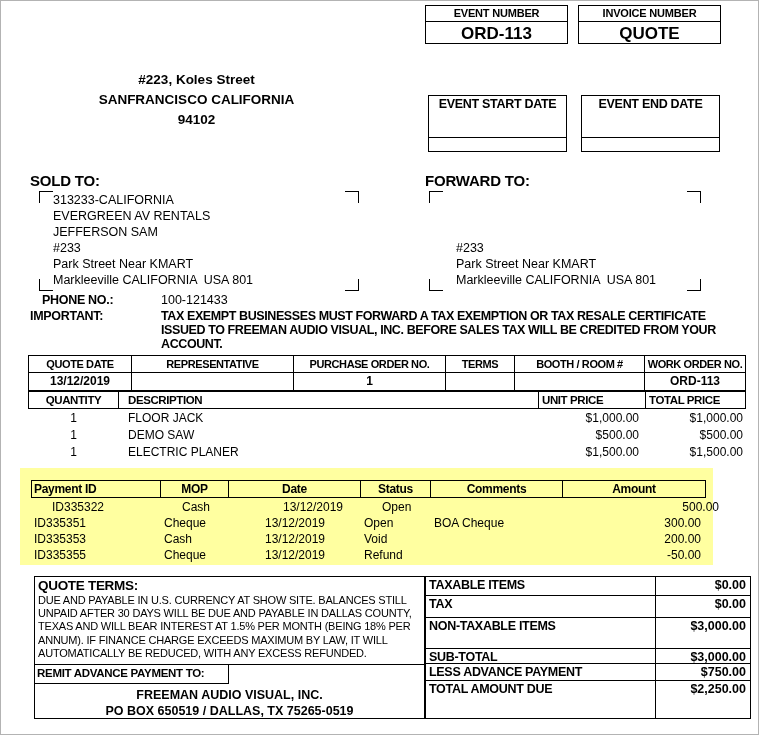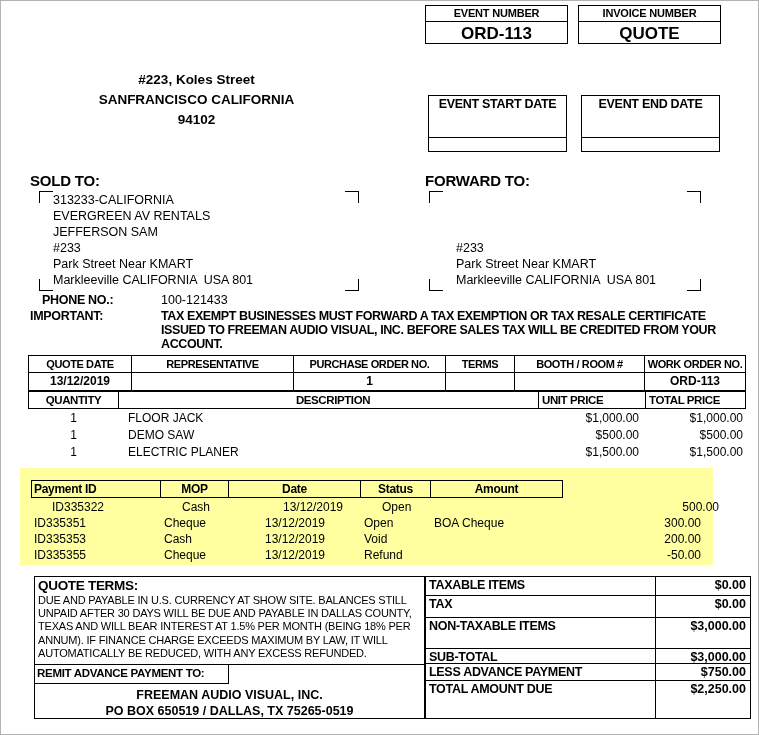--- a/index.html
+++ b/index.html
@@ -39,21 +39,21 @@
   .grid6 > div:first-child { border-left:1px solid #000; }
   .grid6.hdr > div { border-top:1px solid #000; font-weight:bold; font-size:11px;
                      letter-spacing:-0.4px; line-height:17px; }
   .grid6.valrow > div { font-weight:bold; font-size:12px; line-height:17px; }
   
   .grid4 { display:grid; grid-template-columns:91px 420px 107px 100px; }
   .grid4.hdr > div { box-sizing:border-box; border-top:1px solid #000; border-bottom:1px solid #000;
                      border-right:1px solid #000; height:18px; font-weight:bold; font-size:11.5px;
                      letter-spacing:-0.4px; line-height:17px; overflow:hidden; }
   .grid4.hdr > div:first-child { border-left:1px solid #000; text-align:center; }
-  .grid4.hdr > div:nth-child(2) { padding-left:9px;text-align:center; }
+  .grid4.hdr > div:nth-child(2) { padding-left:9px; }
   .grid4.hdr > div:nth-child(3), .grid4.hdr > div:nth-child(4) { padding-left:3px; }
   .grid4.irow > div { height:17px; font-size:12px; line-height:17px; overflow:hidden; }
   .grid4.irow .qty { text-align:center; }
   .grid4.irow .desc { padding-left:9px; }
   .grid4.irow .price { text-align:right; padding-right:7px; }
   .grid4.irow .total { text-align:right; padding-right:3px; }
   
   .payband { background:var(--highlight-yellow,#ffffa0); }
   .pgrid { display:grid; grid-template-columns:130px 68px 132px 70px 132px 143px; }
   .pgrid.hdr > div { box-sizing:border-box; border-top:1px solid #000; border-bottom:1px solid #000;
@@ -189,20 +189,21 @@
     <div class="price">$1,500.00</div>
     <div class="total">$1,500.00</div>
   </div>
 
   <div class="abs payband" style="left:19px; top:467px; width:693px; height:97px;">
     <div class="pgrid hdr" style="position:absolute; left:11px; top:12px; width:705px;">
       <div>Payment ID</div>
       <div>MOP</div>
       <div>Date</div>
       <div>Status</div>
+      <div>Comments</div>
       <div>Amount</div>
     </div>
     <div class="pgrid prow" style="position:absolute; left:29px; top:31px; width:675px;">
       <div class="pid">ID335322</div>
       <div class="mop">Cash</div>
       <div class="pdate">13/12/2019</div>
       <div class="pstat">Open</div>
       <div class="pcom"></div>
       <div class="pamt">500.00</div>
     </div>

